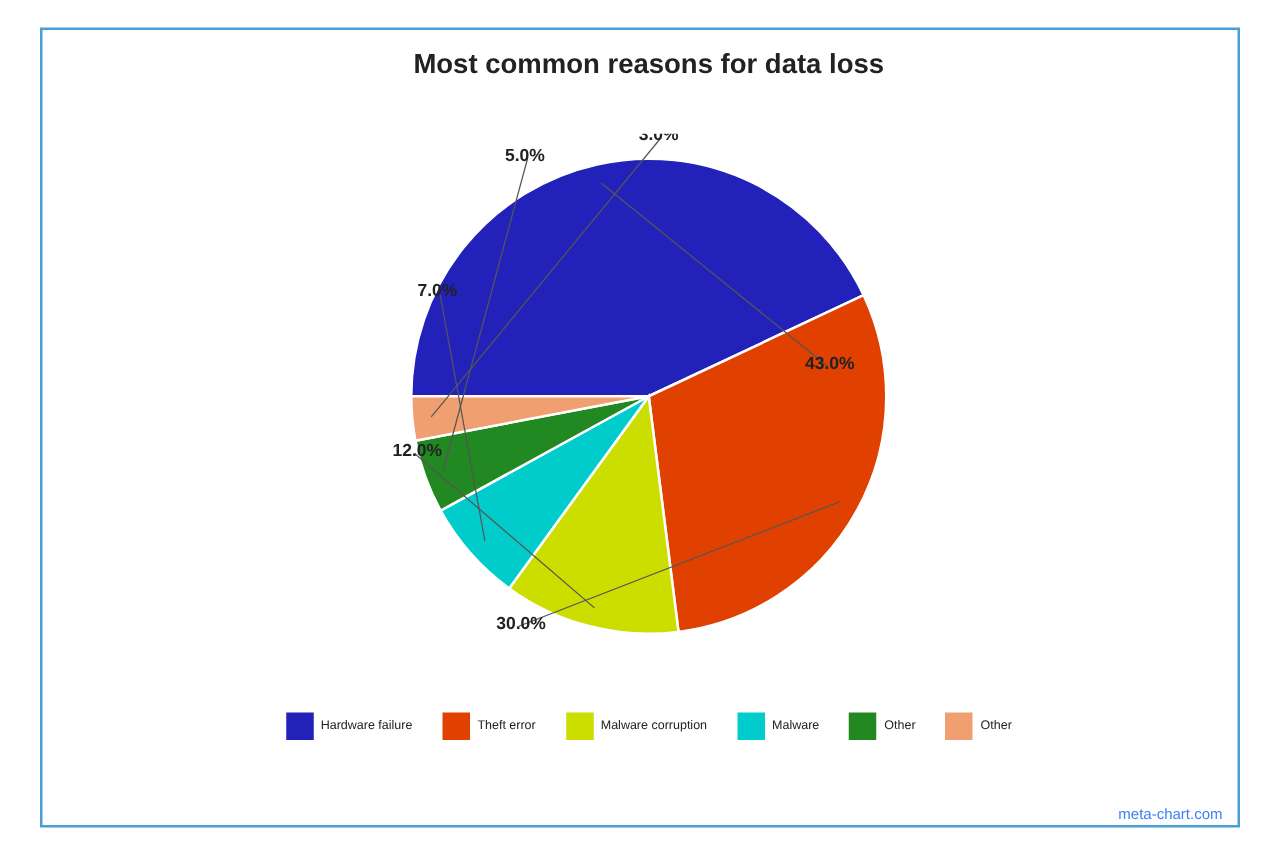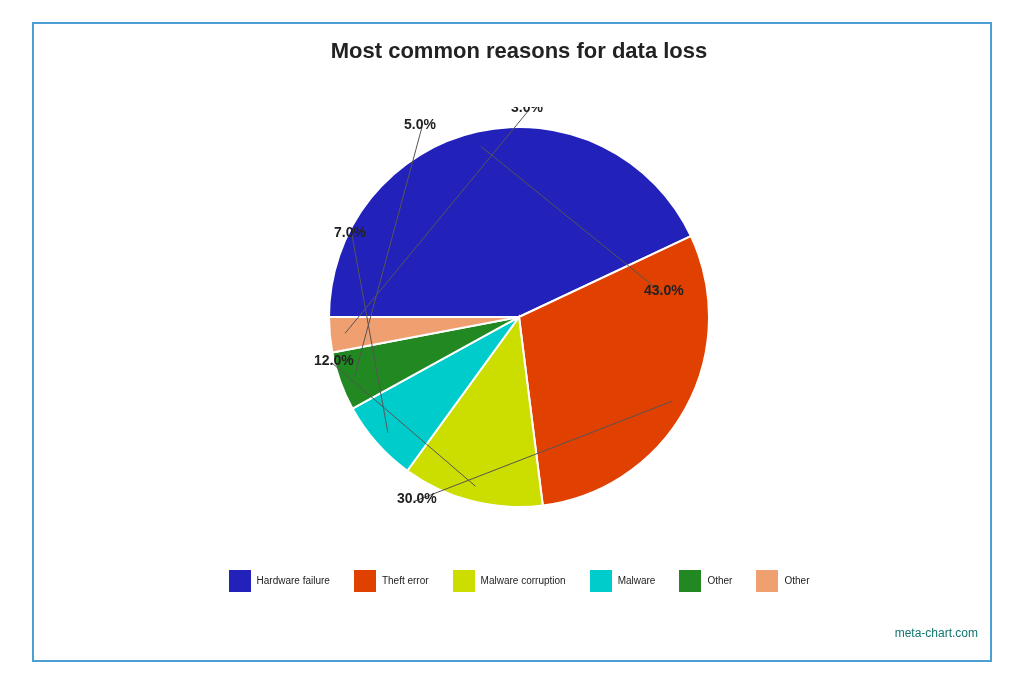--- a/index.html
+++ b/index.html
@@ -64,24 +64,24 @@
       font-size: 10px;
       color: #222;
     }
     .legend-box {
       width: 22px;
       height: 22px;
       flex-shrink: 0;
     }
     .watermark {
       position: absolute;
-      bottom: 20px;
+      bottom: 2px;
       right: 12px;
       font-size: 12px;
-      color: #0f766e;
+      color: #3b82f6;
     }
   </style>
 </head>
 <body>
 
 <div class="chart-container">
   <div class="chart-title">Most common reasons for data loss</div>
 
   <div class="chart-area">
     <div class="pie-wrapper">

